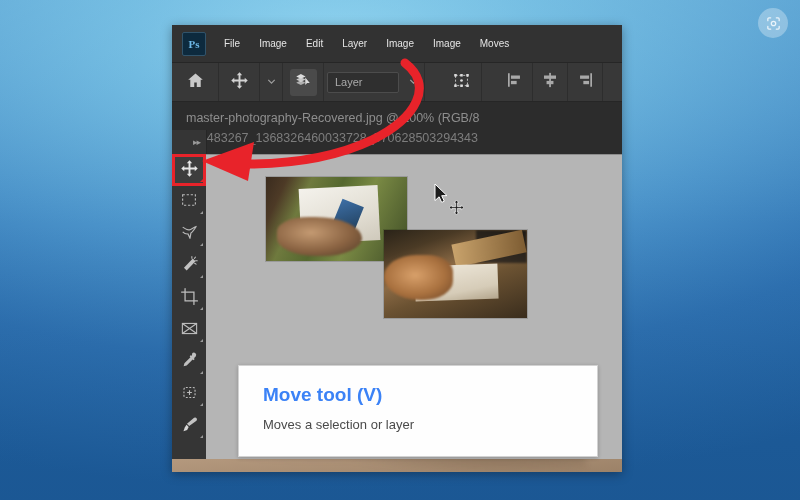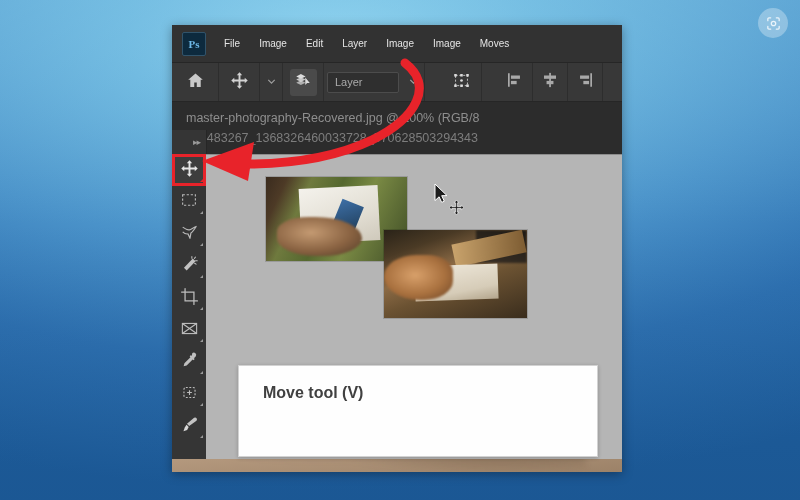--- a/index.html
+++ b/index.html
@@ -179,21 +179,21 @@
   .cursor{position:absolute;left:228px;top:28px;}
   .cursor .mv{position:absolute;left:14px;top:16px}
 
   
   .tooltip{
     position:absolute;left:238px;top:365px;width:360px;height:92px;
     background:#fefefe;border:1px solid #d2d2d2;
     box-shadow:0 1px 4px rgba(0,0,0,.22);
     box-sizing:border-box;padding:18px 0 0 24px;z-index:20;
   }
-  .tt-title{color:#404040;font-size:16px;font-weight:bold;margin-bottom:11px}
+  .tt-title{color:#3b82f6;font-size:19px;font-weight:bold;margin-bottom:11px}
   .tt-desc{color:#4a4a4a;font-size:13px}
 
   
   #arrow{position:absolute;left:0;top:0;width:450px;height:447px;z-index:15;pointer-events:none}
 </style>
 </head>
 <body>
 
 <div id="desktop"></div>
 
@@ -454,20 +454,21 @@
               <path d="M12 1.6 8.6 5.4h2.2v5.4H5.4V8.6L1.6 12l3.8 3.4v-2.2h5.4v5.4H8.6L12 22.4l3.4-3.8h-2.2v-5.4h5.4v2.2l3.8-3.4-3.8-3.4v2.2h-5.4V5.4h2.2z"></path>
             </svg>
           </span>
         </div>
       </div>
     </div>
   </div>
 
   <div class="tooltip" style="left:66px;top:340px;width:360px;height:92px;">
     <div class="tt-title">Move tool (V)</div>
+    <div class="tt-desc">Moves a selection or layer</div>
   </div>
 
   <svg id="arrow" viewBox="0 0 450 447">
     <path d="M233 38 C 262 60, 245 93, 200 115 C 160 134, 110 140, 62 139" fill="none" stroke="#e8232a" stroke-width="9" stroke-linecap="round"></path>
     <path d="M30 136 L 82 117 L 76 156 Z" fill="#e8232a"></path>
   </svg>
 
 </div>
 
 </body></html>

